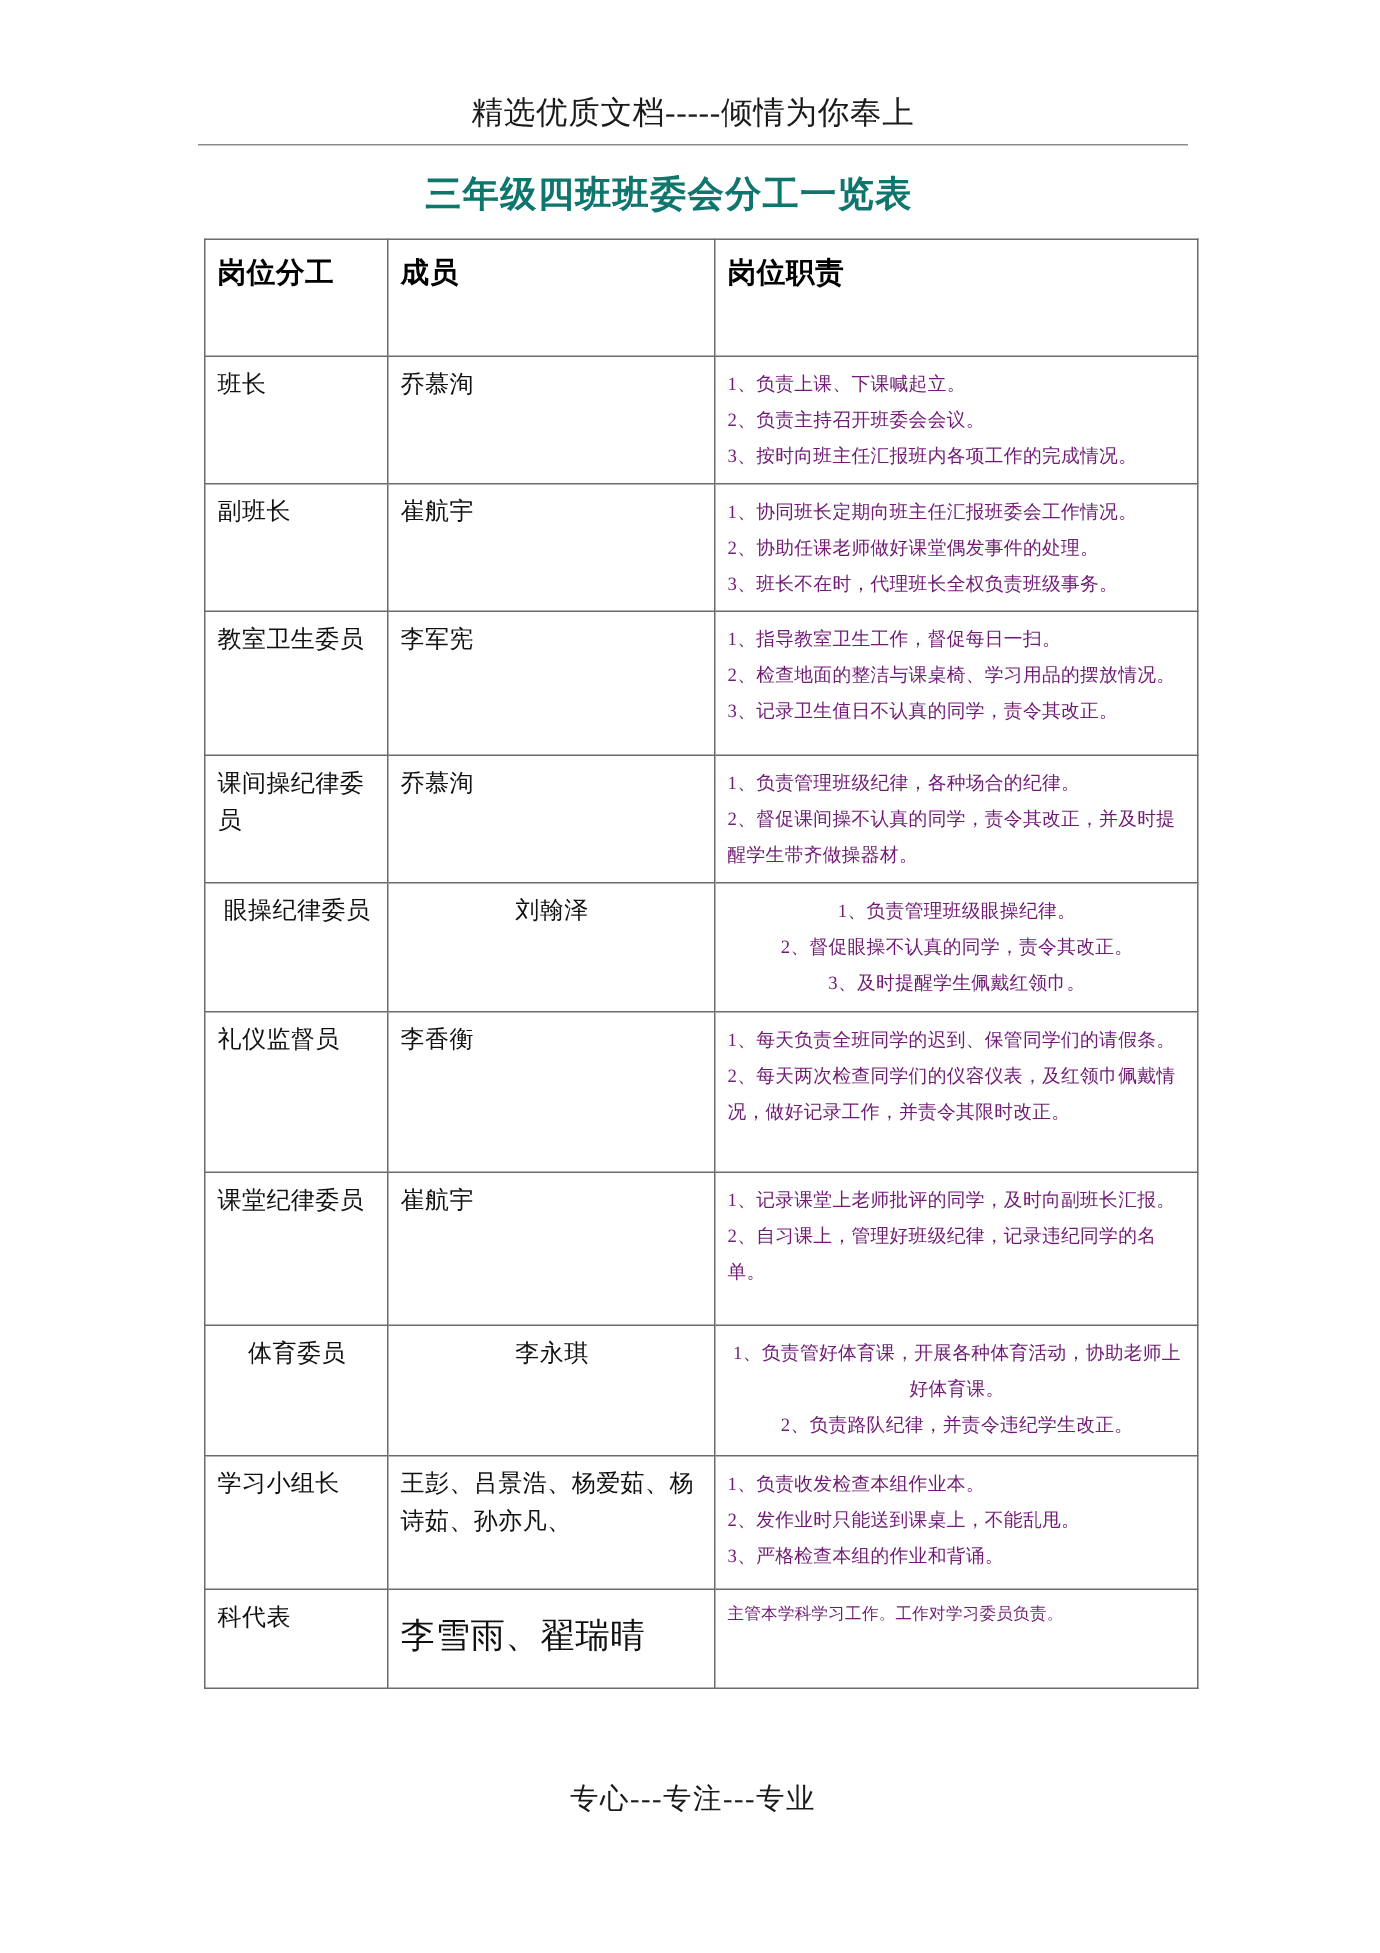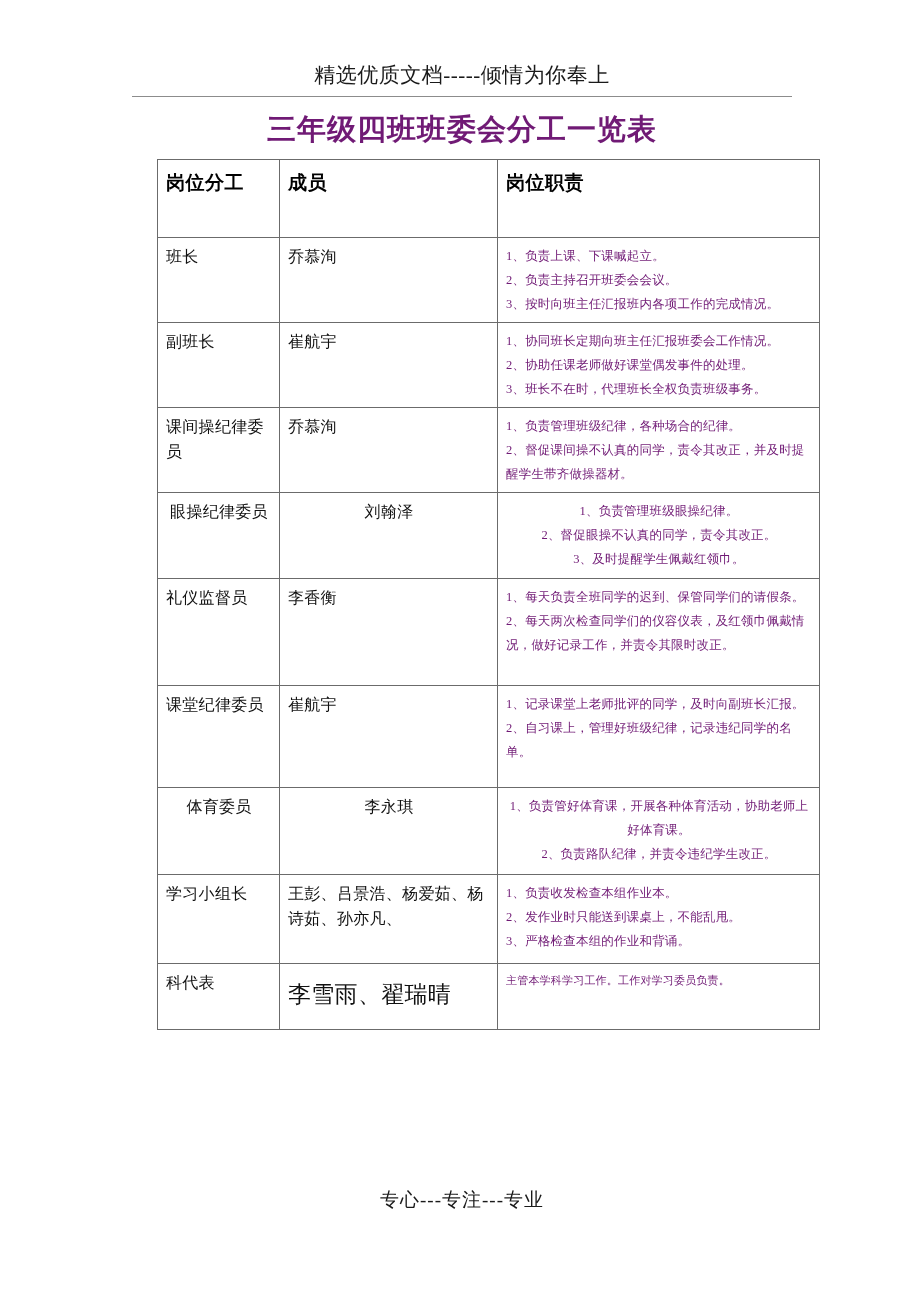--- a/index.html
+++ b/index.html
@@ -44,37 +44,37 @@
     left: 132px;
     top: 96px;
     width: 660px;
     height: 1px;
     background: #8c8c8c;
   }
 
   
   .doc-title {
     position: absolute;
-    left: 132px;
+    left: 116px;
     top: 112px;
     width: 660px;
     text-align: center;
     font-family: "DejaVu Sans", "Liberation Sans", sans-serif;
     font-weight: bold;
-    font-size: 29px;
+    font-size: 24px;
     line-height: 34px;
     letter-spacing: 1px;
-    color: #701a75;
+    color: #0f766e;
     white-space: nowrap;
   }
 
   
   .tbl-wrap {
     position: absolute;
-    left: 147px;
+    left: 126px;
     top: 159px;
     width: 662px;
     padding-left: 10px;
   }
   table.assign {
     border-collapse: collapse;
     width: 662px;
     table-layout: fixed;
     background: #fff;
   }
@@ -205,20 +205,29 @@
           </tr>
           <tr class="r1">
             <td class="role">副班长</td>
             <td class="member">崔航宇</td>
             <td class="duty">
               <span class="duty-line">1、协同班长定期向班主任汇报班委会工作情况。</span>
               <span class="duty-line">2、协助任课老师做好课堂偶发事件的处理。</span>
               <span class="duty-line">3、班长不在时，代理班长全权负责班级事务。</span>
             </td>
           </tr>
+          <tr class="r3">
+            <td class="role">教室卫生委员</td>
+            <td class="member">李军宪</td>
+            <td class="duty">
+              <span class="duty-line">1、指导教室卫生工作，督促每日一扫。</span>
+              <span class="duty-line wrap">2、检查地面的整洁与课桌椅、学习用品的摆放情况。</span>
+              <span class="duty-line">3、记录卫生值日不认真的同学，责令其改正。</span>
+            </td>
+          </tr>
           <tr class="r4">
             <td class="role">课间操纪律委员</td>
             <td class="member">乔慕洵</td>
             <td class="duty">
               <span class="duty-line">1、负责管理班级纪律，各种场合的纪律。</span>
               <span class="duty-line wrap">2、督促课间操不认真的同学，责令其改正，并及时提醒学生带齐做操器材。</span>
             </td>
           </tr>
           <tr class="r5">
             <td class="role">眼操纪律委员</td>

